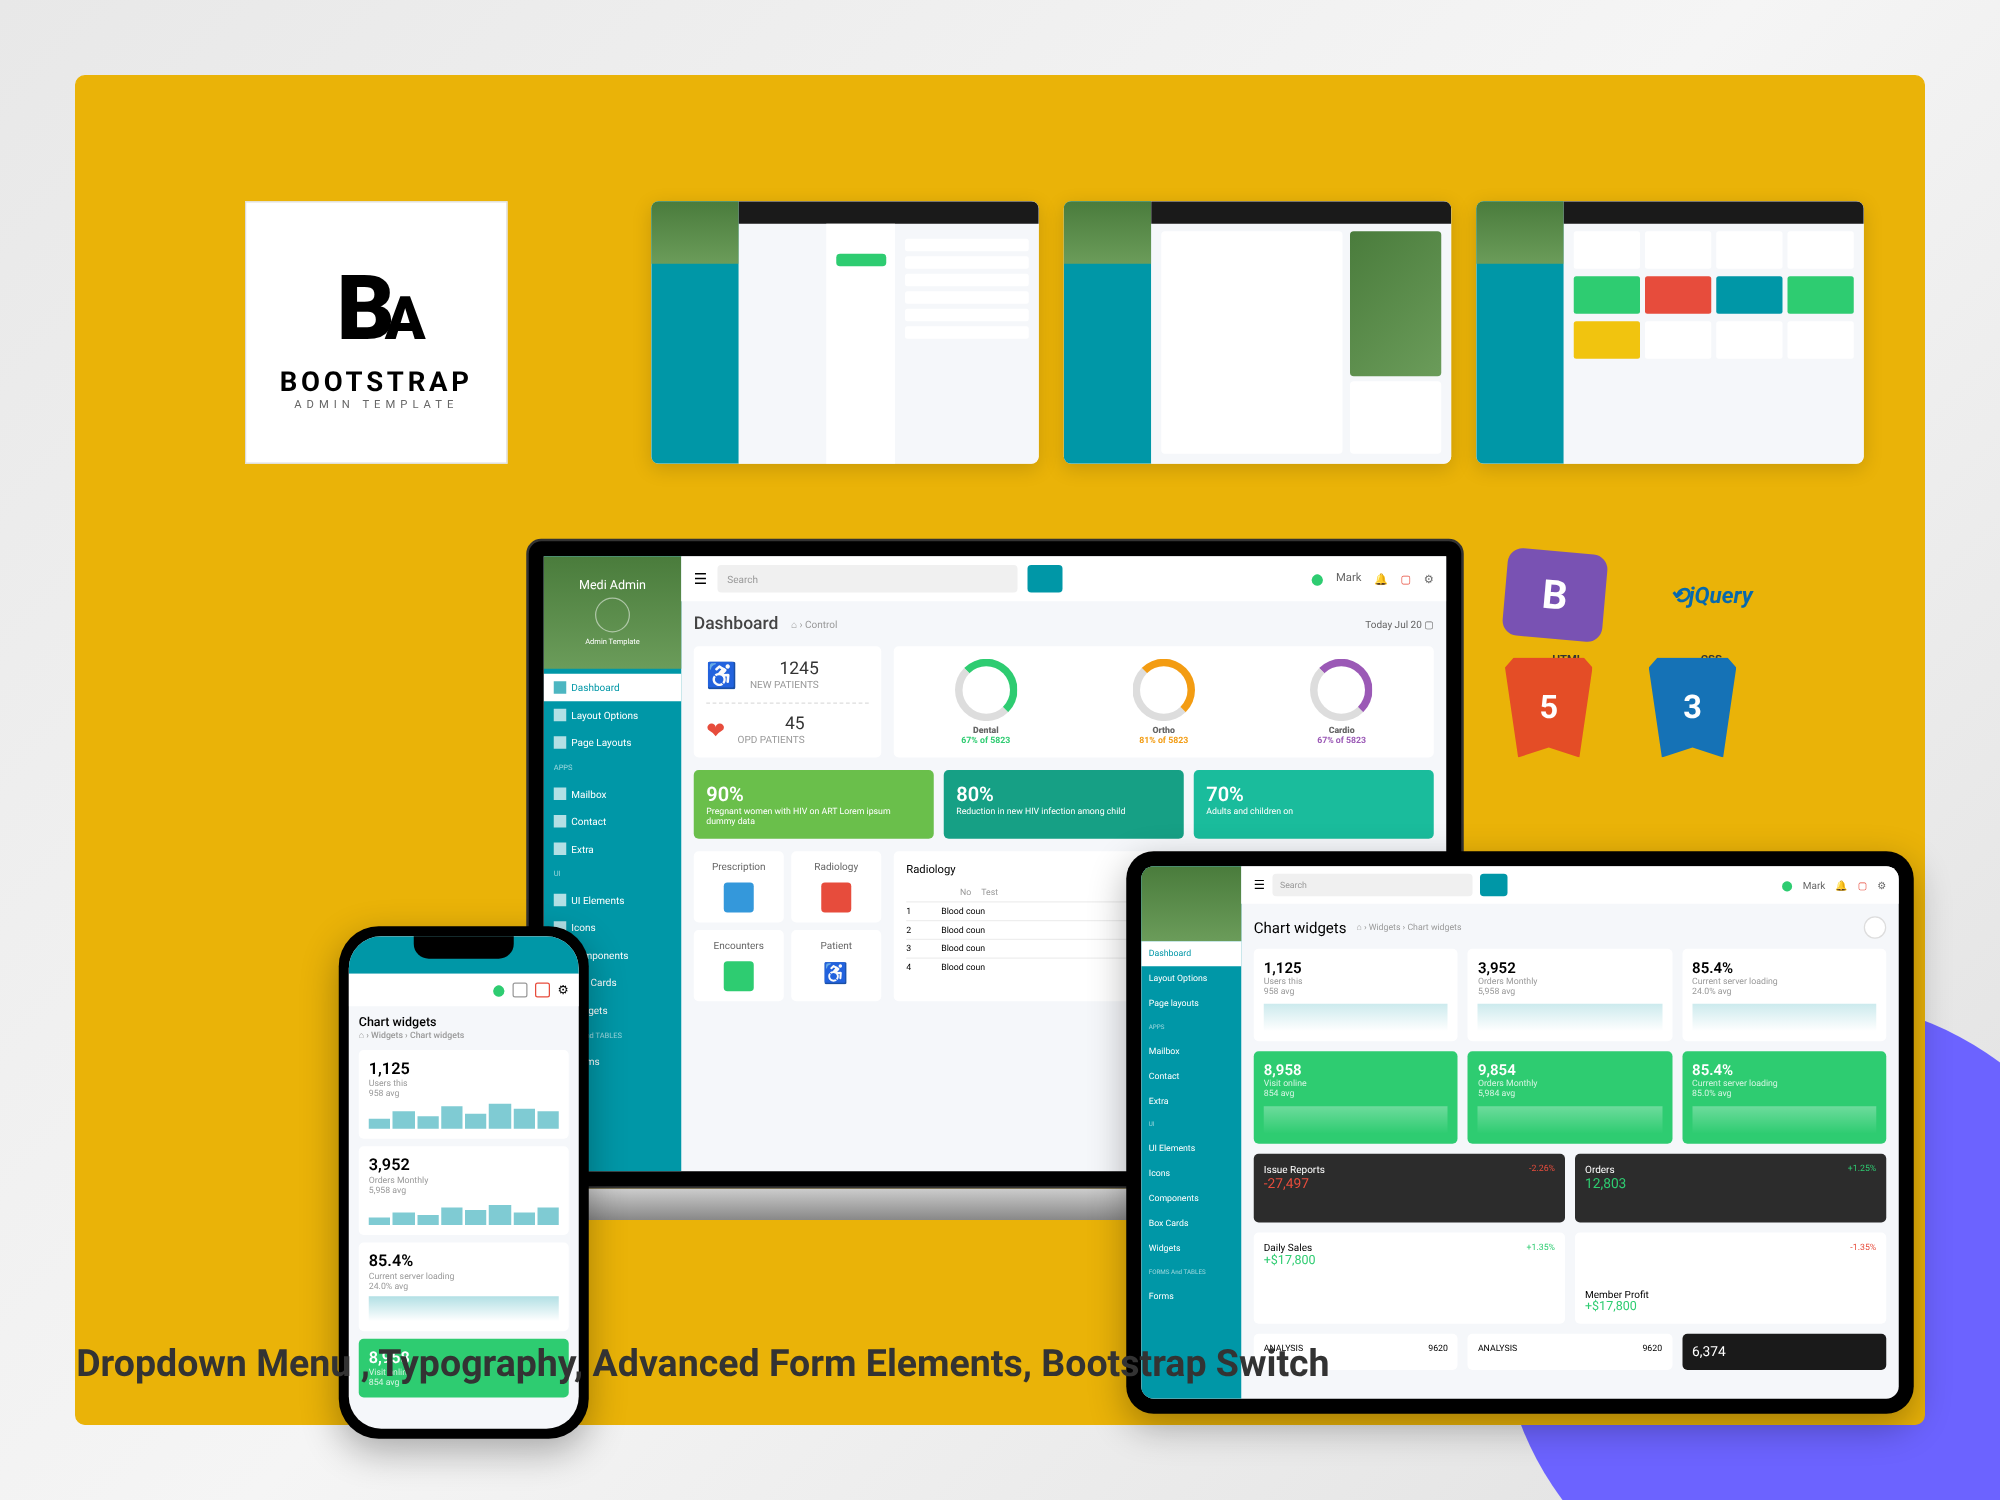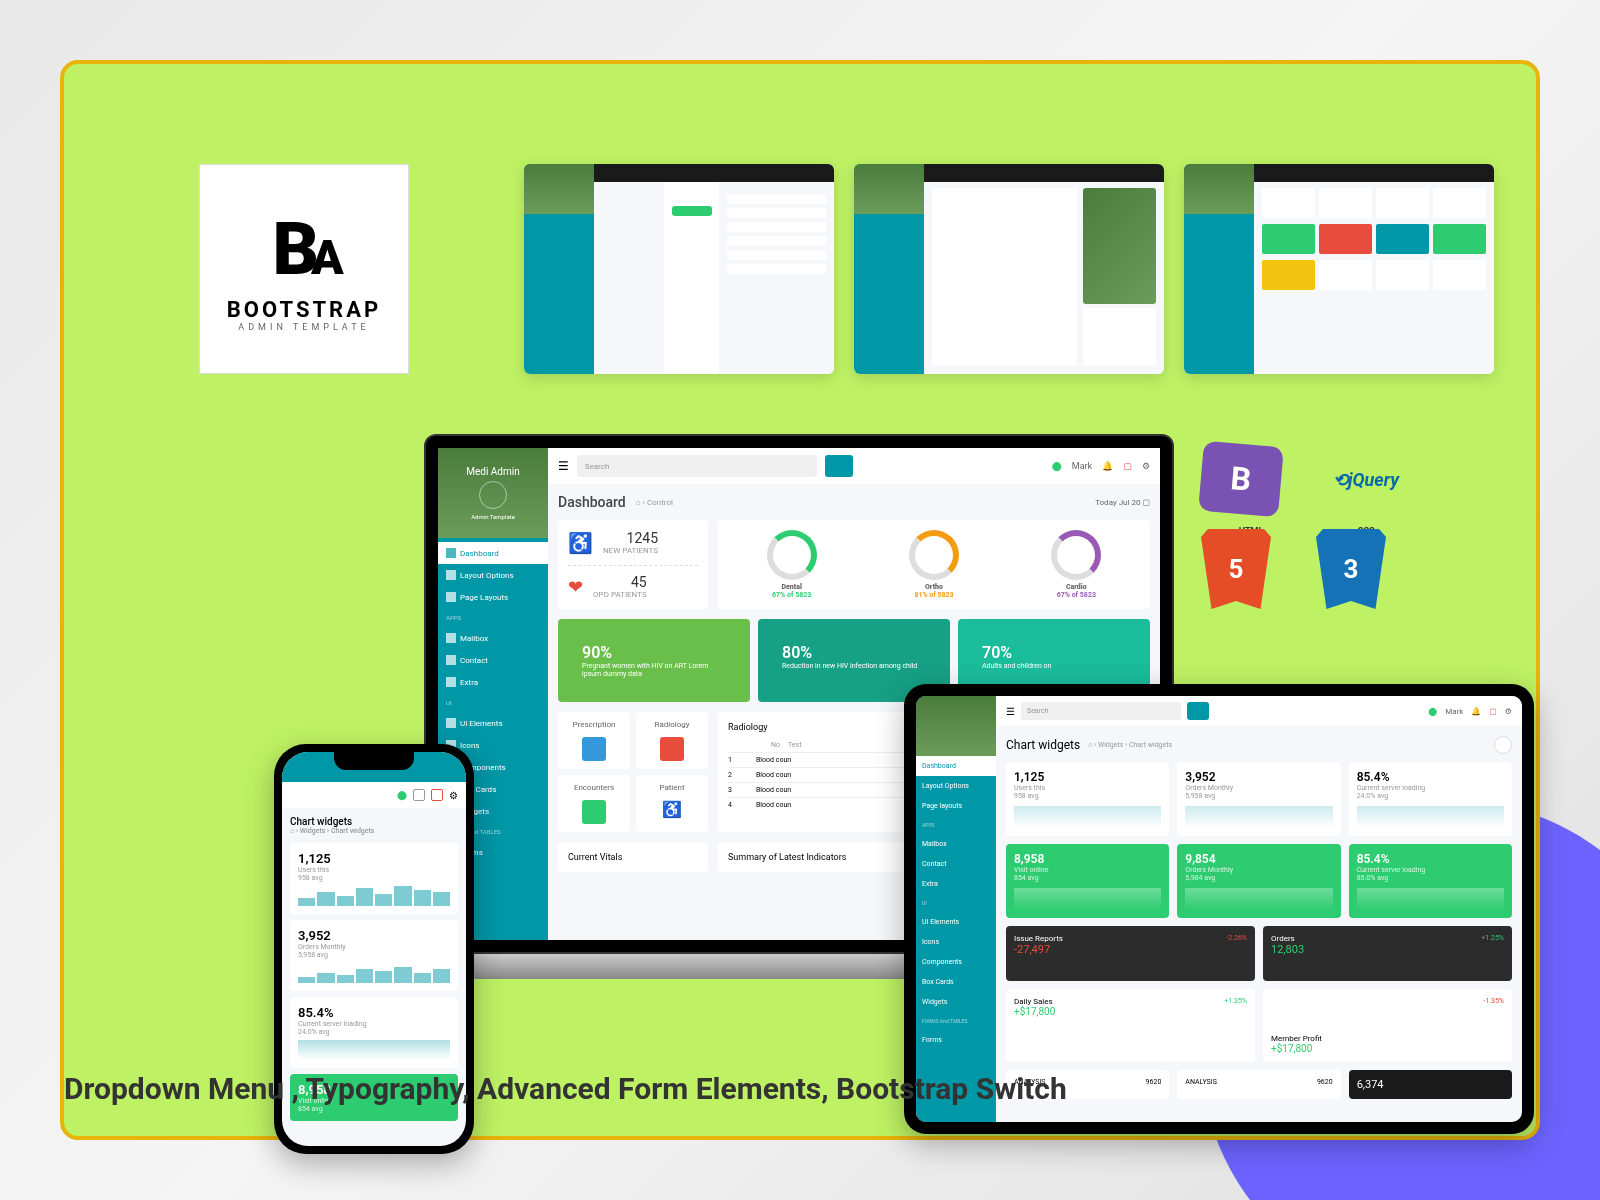--- a/index.html
+++ b/index.html
@@ -1,18 +1,18 @@
 <!DOCTYPE html>
 <html><head>
 <meta charset="utf-8">
 <style>
 *{margin:0;padding:0;box-sizing:border-box;font-family:-apple-system,BlinkMacSystemFont,"Segoe UI",Roboto,sans-serif;}
 body{width:1600px;height:1200px;background:linear-gradient(135deg,#e8e8e8 0%,#f5f5f5 50%,#e0e0e0 100%);position:relative;overflow:hidden;}
 .purple-blob{position:absolute;bottom:-100px;right:-100px;width:500px;height:500px;background:#6c63ff;border-radius:50%;}
-.main-card{position:absolute;top:60px;left:60px;right:60px;bottom:60px;background:#bef264;border-radius:18px;border:4px solid #eab308;padding:30px;}
+.main-card{position:absolute;top:60px;left:60px;right:60px;bottom:60px;background:#eab308;border-radius:8px;border:1px solid #eab308;padding:30px;}
 
 
 .logo-box{position:absolute;top:100px;left:135px;width:210px;height:210px;background:#fff;border:1px solid #ddd;display:flex;flex-direction:column;align-items:center;justify-content:center;}
 .logo-ba{font-size:72px;font-weight:900;letter-spacing:-8px;}
 .logo-ba .a{font-size:48px;}
 .logo-text{font-size:22px;font-weight:700;letter-spacing:3px;margin-top:5px;}
 .logo-sub{font-size:9px;letter-spacing:4px;color:#666;}
 
 
 .thumbs{position:absolute;top:100px;left:460px;display:flex;gap:20px;}
@@ -53,21 +53,21 @@
 .lap-stat{text-align:right;font-size:8px;color:#999;}
 .lap-stat-num{font-size:14px;color:#333;display:block;}
 .gauge-row{display:flex;gap:15px;justify-content:space-around;font-weight:bold;}
 .gauge{width:60px;text-align:center;}
 .gauge-circle{width:50px;height:50px;border-radius:50%;border:6px solid #ddd;margin:0 auto;position:relative;}
 .gauge-circle.green{border-top-color:#2ecc71;border-right-color:#2ecc71;}
 .gauge-circle.orange{border-top-color:#f39c12;border-right-color:#f39c12;}
 .gauge-circle.purple{border-top-color:#9b59b6;border-right-color:#9b59b6;}
 .gauge-txt{font-size:7px;color:#666;margin-top:3px;}
 .pct-cards{display:flex;gap:8px;}
-.pct-card{flex:1;padding:24px;border-radius:4px;color:#fff;font-size:7px;}
+.pct-card{flex:1;padding:10px;border-radius:4px;color:#fff;font-size:7px;}
 .pct-card .num{font-size:16px;font-weight:600;}
 .pct-green{background:#6abf4b;}
 .pct-teal{background:#16a085;}
 .pct-cyan{background:#1abc9c;}
 .sm-card{background:#fff;border-radius:4px;padding:8px;text-align:center;}
 .sm-card-title{font-size:8px;color:#666;margin-bottom:8px;}
 .sm-icon{width:24px;height:24px;margin:0 auto;border-radius:3px;}
 
 
 .phone{position:absolute;top:680px;left:210px;width:200px;height:410px;background:#000;border-radius:32px;padding:8px;box-shadow:0 10px 30px rgba(0,0,0,0.3);}
@@ -391,24 +391,20 @@
                       <span style="flex:0 0 40px;background:#f1c40f;text-align:center;border-radius:2px;">Low</span>
                     </div>
                   <div style="display:flex;gap:8px;padding:3px 0;border-top:1px solid #eee;">
                       <span style="flex:0 0 20px;">4</span>
                       <span style="flex:1;">Blood coun</span>
                       <span style="flex:0 0 40px;">Micro</span>
                       <span style="flex:0 0 40px;background:#f1c40f;text-align:center;border-radius:2px;">Low</span>
                     </div>
                 </div>
               </div>
-            </div>
-            <div class="lap-row">
-              <div class="lap-card" style="flex:0 0 150px;font-size:9px;">Current Vitals</div>
-              <div class="lap-card" style="font-size:9px;">Summary of Latest Indicators</div>
             </div>
           </div>
         </div>
       </div>
     </div>
     <div class="laptop-base"></div>
   </div>
 
   <div class="phone">
     <div class="phone-notch"></div>

